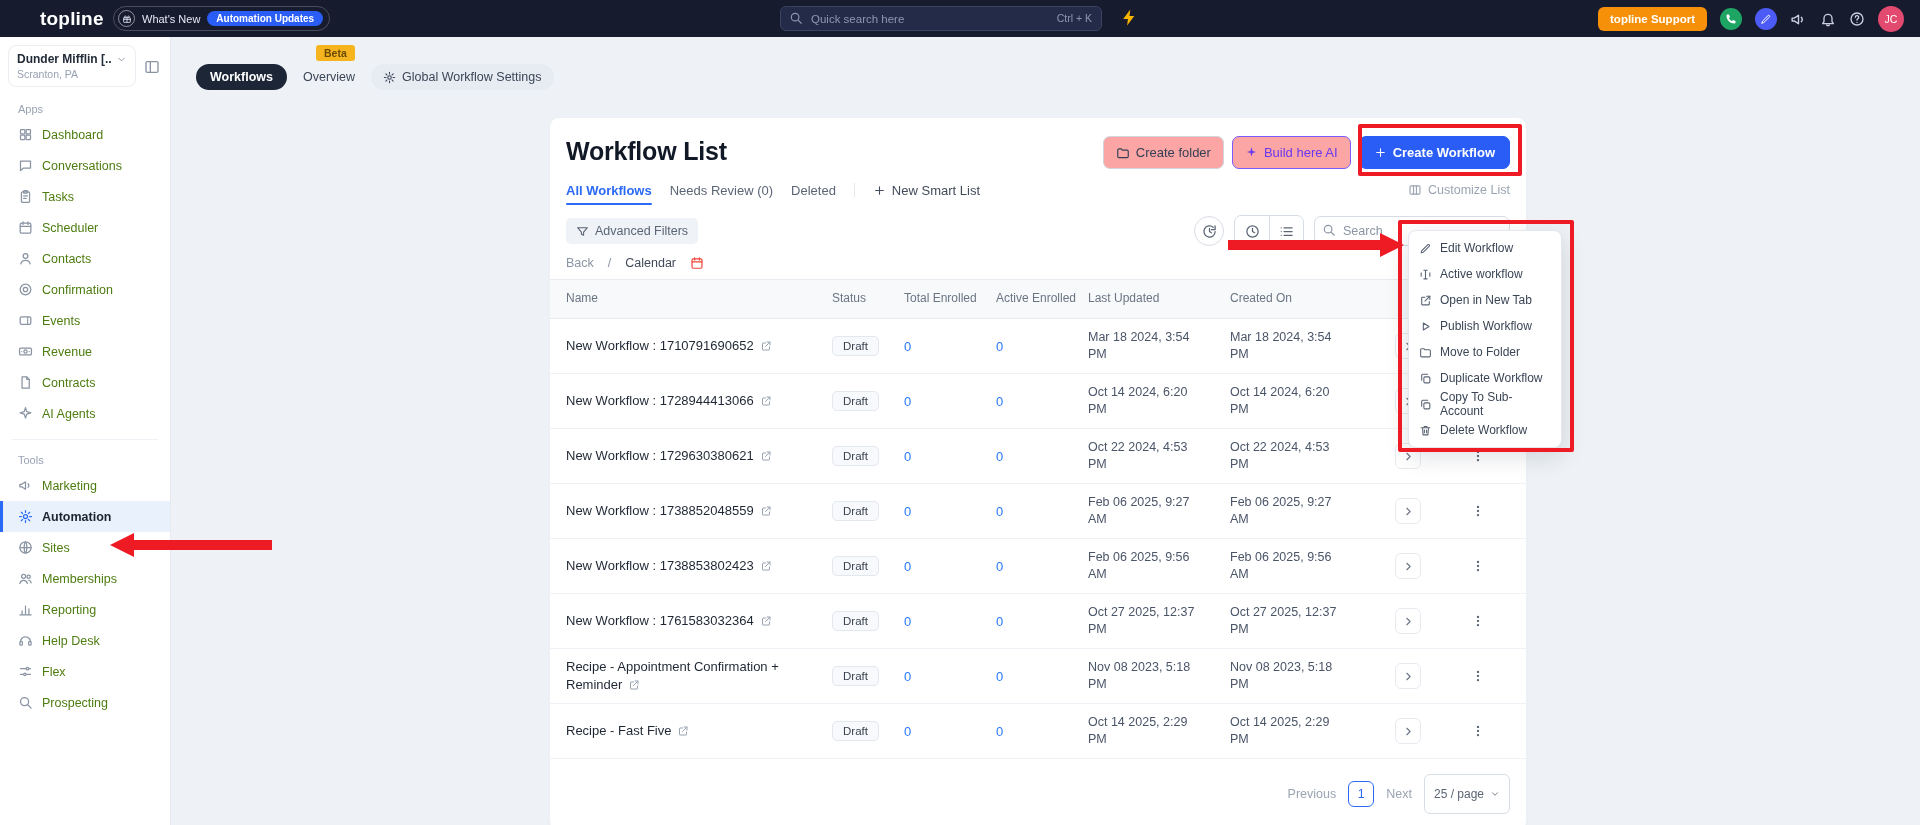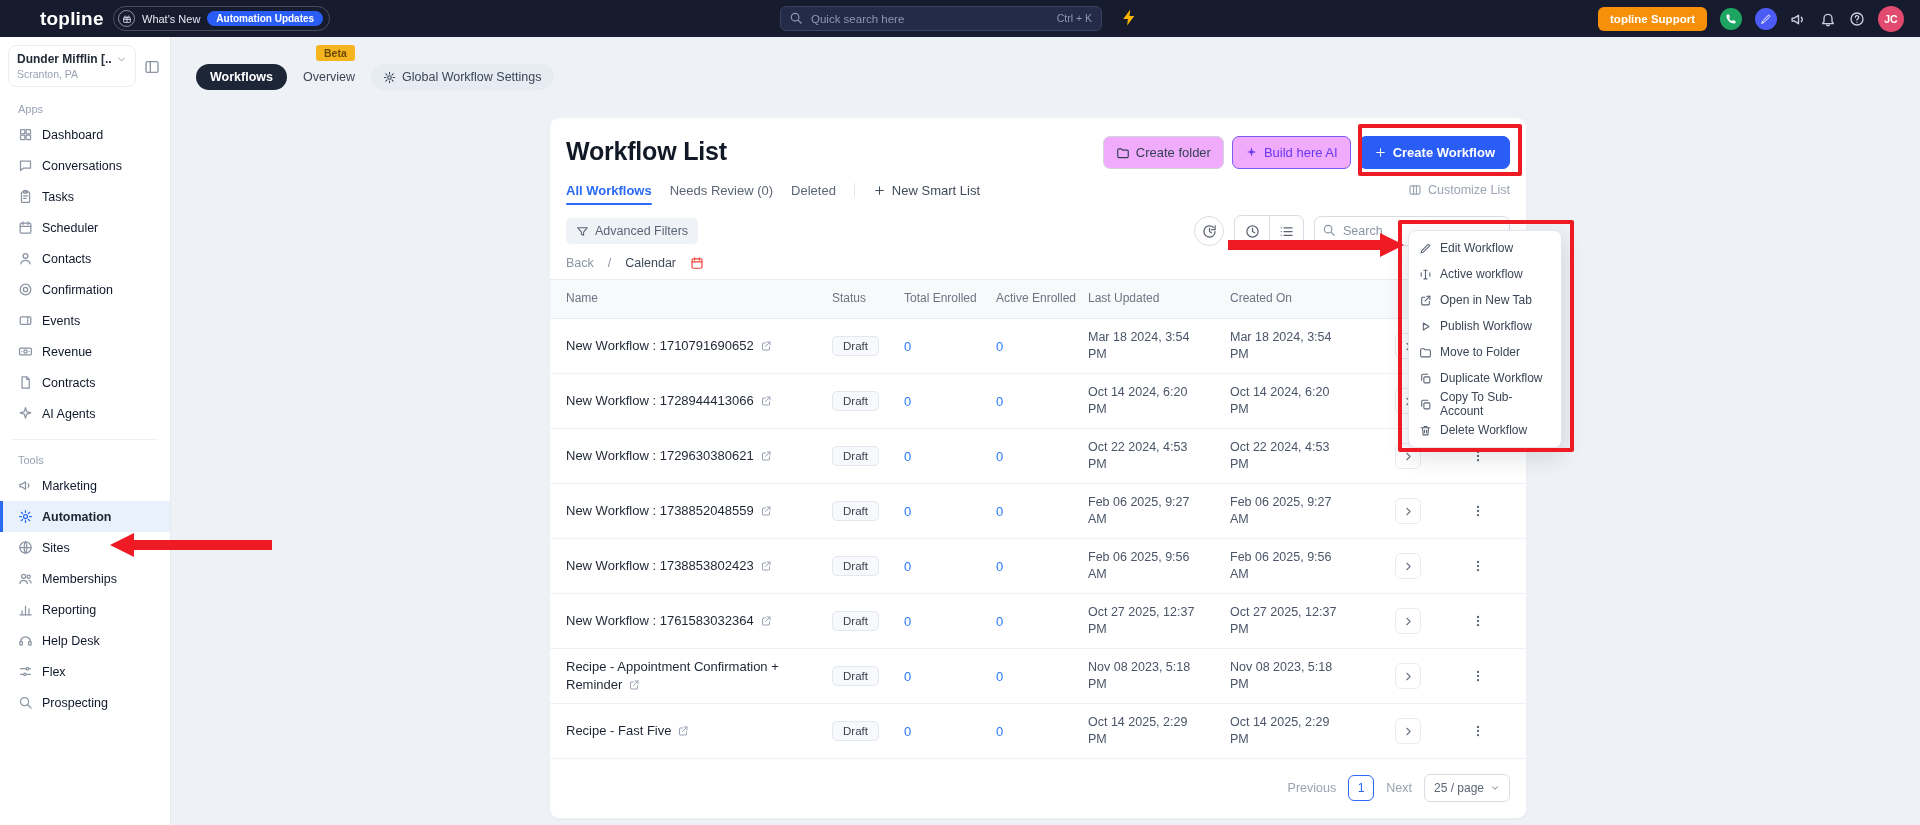--- a/index.html
+++ b/index.html
@@ -21,50 +21,50 @@
   .top-search input::placeholder{color:#8e96b3}
   .ts-icon{position:absolute;left:9px;top:5px;color:#8e96b3}
   .ts-kbd{position:absolute;right:10px;top:6px;font-size:10.5px;color:#8e96b3}
   .bolt-btn{position:absolute;left:1120px;top:8px;color:#f7b500}
   .top-right{position:absolute;right:16px;top:0;height:37px;display:flex;align-items:center;gap:13px}
   .support-btn{background:#f79009;color:#fff;font-size:11.5px;font-weight:600;border:none;border-radius:6px;height:24px;padding:0 12px;cursor:pointer;font-family:inherit}
   .circ{width:22px;height:22px;border-radius:50%;display:flex;align-items:center;justify-content:center;color:#fff}
   .circ.green{background:#1fa563}
   .circ.blue{background:#4c5bf5}
   .bar-ic{color:#c9cfe0}
-  .avatar{width:26px;height:26px;border-radius:50%;background:#e34a6f;color:#fff;font-size:10.5px;font-weight:700;display:flex;align-items:center;justify-content:center}
+  .avatar{width:26px;height:26px;border-radius:50%;background:#e34a6f;color:#fff;font-size:10.5px;font-weight:400;display:flex;align-items:center;justify-content:center}
 
   
   .sidebar{position:absolute;left:0;top:37px;width:171px;bottom:0;background:#fff;border-right:1px solid #e6eaee;z-index:10}
   .account{position:absolute;left:8px;top:8px;width:128px;border:1px solid #eaeef3;border-radius:8px;padding:6px 8px;cursor:pointer}
   .acc-name-row{display:flex;align-items:center;gap:4px}
   .acc-name{font-size:12px;font-weight:700;color:#222b38;white-space:nowrap;overflow:hidden}
   .acc-loc{font-size:10.5px;color:#98a2b3;margin-top:2px}
   .panel-btn{position:absolute;right:10px;top:20px;color:#8a94a3;cursor:pointer}
   .side-label{font-size:11px;color:#98a2b3;margin:14px 0 4px 18px}
-  .side-item{height:31px;display:flex;align-items:center;gap:9px;padding-left:18px;font-size:12.5px;color:#0f172a;cursor:pointer;position:relative}
+  .side-item{height:31px;display:flex;align-items:center;gap:9px;padding-left:18px;font-size:12.5px;color:#4d7c0f;cursor:pointer;position:relative}
   .side-item .si{color:#8a94a3;flex:0 0 auto}
   .side-item.active{background:#e9f2fc;color:#1b2430;font-weight:600;border-left:3px solid #2a6af5;padding-left:15px}
   .side-item.active .si{color:#2a6af5}
   .side-div{border-top:1px solid #edf0f4;margin:10px 12px 2px}
 
   
   .main{position:absolute;left:171px;top:37px;right:0;bottom:0;background:#eef2f6}
   .beta{position:absolute;left:145px;top:8px;background:#f6b51e;color:#6b4a04;font-size:10.5px;font-weight:700;padding:2px 8px;border-radius:3px;z-index:5}
   .main-tabs{position:absolute;left:25px;top:27px;display:flex;align-items:center;gap:12px}
   .mtab-active{background:#1d2636;color:#fff;font-size:12.5px;font-weight:600;padding:6px 14px;border-radius:16px;cursor:pointer}
   .mtab{color:#3b4657;font-size:12.5px;padding:6px 4px;cursor:pointer}
   .mtab-pill{background:#e7ecf2;color:#3b4657;font-size:12.5px;padding:6px 12px;border-radius:16px;display:flex;align-items:center;gap:6px;cursor:pointer}
 
   
   .card{position:absolute;left:378px;top:80px;width:978px;background:#fff;border-radius:10px;border:1px solid #edf0f4;box-shadow:0 1px 2px rgba(16,24,40,.04)}
   .card-header{display:flex;justify-content:space-between;align-items:flex-start;padding:15px 16px 4px}
   .page-title{font-size:25px;font-weight:700;color:#121926;margin-top:4px;letter-spacing:-.2px}
   .hdr-actions{display:flex;gap:8px;margin-top:3px}
-  .btn{height:33px;border-radius:7px;font-size:13px;display:flex;align-items:center;gap:6px;padding:0 12px;cursor:pointer;font-family:inherit;background:#f0abfc;border:1px solid #d0d5dd;color:#344054}
+  .btn{height:33px;border-radius:7px;font-size:13px;display:flex;align-items:center;gap:6px;padding:0 12px;cursor:pointer;font-family:inherit;background:#fca5a5;border:1px solid #d0d5dd;color:#344054}
   .btn.ai{border:1px solid #7a5af8;color:#6938ef;font-weight:500}
   .btn.primary{background:#2a5df5;border:1px solid #2a5df5;color:#fff;font-weight:600;padding:0 14px}
 
   .list-tabs{display:flex;align-items:center;gap:18px;padding:0 16px;height:34px}
   .ltab{font-size:13px;color:#5b6575;cursor:pointer;height:100%;display:flex;align-items:center;position:relative}
   .ltab.active{color:#2a6af5;font-weight:600}
   .ltab.active::after{content:"";position:absolute;left:0;right:0;bottom:2px;height:2px;background:#2a6af5;border-radius:1px}
   .vdiv{width:1px;height:14px;background:#e3e7ec}
   .smartlist{display:flex;align-items:center;gap:6px;color:#414b5a;font-size:13px;cursor:pointer}
   .lt-spacer{flex:1}
@@ -97,21 +97,21 @@
   .badge-draft{display:inline-block;background:#f8f9fc;border:1px solid #e3e7ee;border-radius:5px;padding:3px 10px;font-size:11.5px;font-weight:500;color:#39424f}
   .td-num{font-size:13px;color:#2979ff;cursor:pointer}
   .td-date{font-size:12.5px;color:#4a5568;line-height:1.35;max-width:118px}
   .td-center{display:flex;justify-content:center}
   .chev-btn{width:26px;height:26px;border:1px solid #e7ebf0;border-radius:6px;display:flex;align-items:center;justify-content:center;color:#6b7584;cursor:pointer}
   .kebab-btn{color:#5b6575;cursor:pointer;display:flex;align-items:center;justify-content:center;width:26px;height:26px}
 
   .pagination{display:flex;justify-content:flex-end;align-items:center;gap:12px;padding:15px 16px 16px}
   .pg-prev,.pg-next{font-size:12.5px;color:#9aa4b2;cursor:pointer}
   .pg-num{width:26px;height:26px;border:1px solid #2a6af5;color:#2a6af5;border-radius:6px;display:flex;align-items:center;justify-content:center;font-size:12.5px;cursor:pointer}
-  .pg-size{display:flex;align-items:center;gap:6px;border:1px solid #d7dde4;border-radius:6px;height:28px;padding:0 9px;font-size:12px;color:#5b6575;cursor:pointer;background:#fff}
+  .pg-size{display:flex;align-items:center;gap:6px;border:1px solid #d7dde4;border-radius:6px;height:40px;padding:0 9px;font-size:12px;color:#5b6575;cursor:pointer;background:#fff}
 
   
   .ctx-menu{position:absolute;left:1408px;top:230px;width:154px;background:#fff;border:1px solid #e4e8ee;border-radius:8px;box-shadow:0 8px 24px rgba(16,24,40,.14);padding:4px 0;z-index:55}
   .menu-item{height:26px;display:flex;align-items:center;gap:8px;padding:0 10px;font-size:12px;color:#3a4555;cursor:pointer}
   .menu-item .mi{color:#5b6575;flex:0 0 auto}
 
   
   .ann-rect{position:absolute;border:4px solid #ee1b24;border-radius:2px;z-index:65}
   #rect-create{left:1358px;top:124px;width:164px;height:52px}
   #rect-menu{left:1398px;top:220px;width:176px;height:232px}

